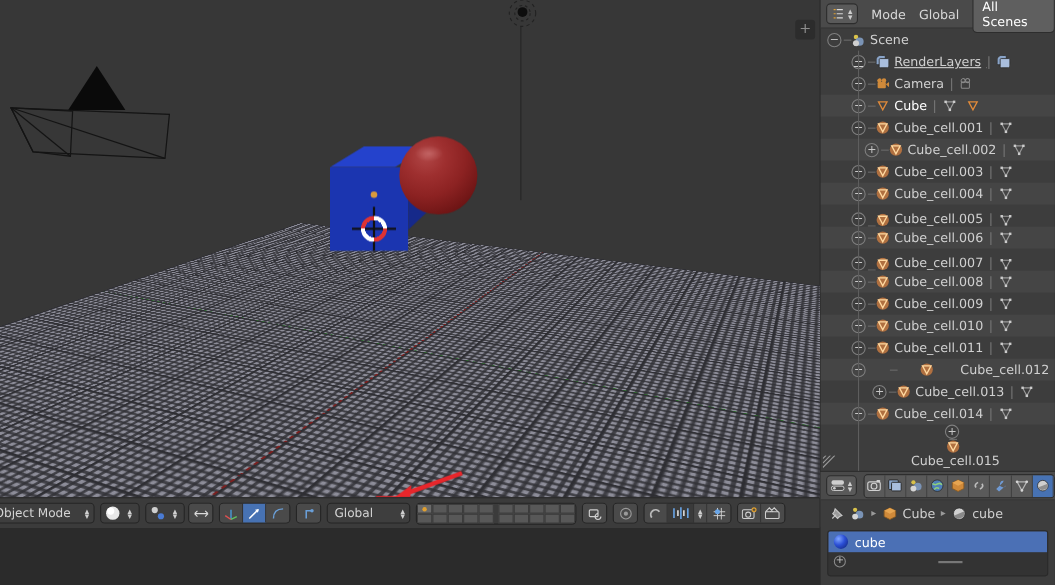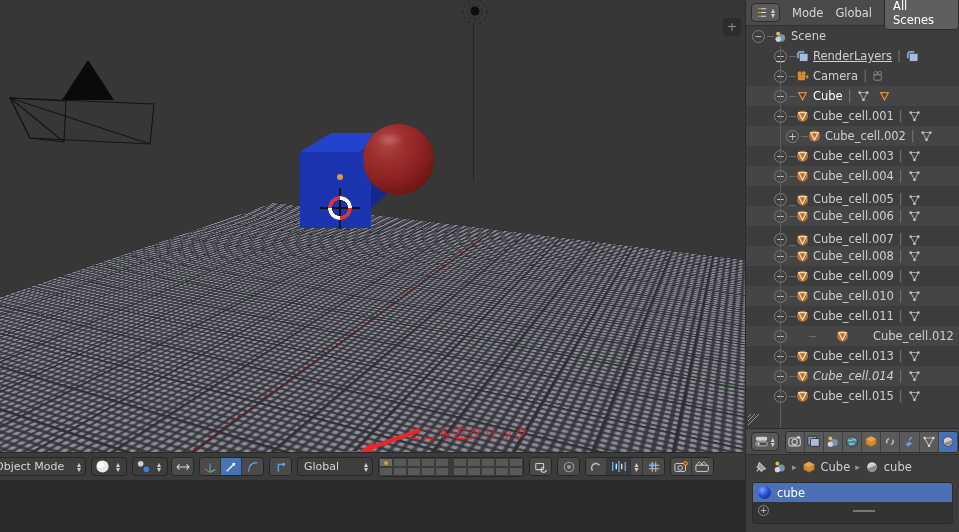--- a/index.html
+++ b/index.html
@@ -289,21 +289,20 @@
       <div class="vb"></div>
       <div class="ring"></div>
     </div>
 
     <div id="vp-handle">+</div>
 
     <svg id="annot-arrow" viewBox="0 0 70 28">
       <path d="M68,2 L16,21" stroke="#e8262b" stroke-width="4" fill="none"></path>
       <polygon points="4,26 22,13 21,24" fill="#e8262b"></polygon>
     </svg>
-    <div id="annot-text">ここを左クリック</div>
   </div>
 
   <div id="annot-box"></div>
 
   <div id="vp-header">
 
     <div class="hdr-drop" style="margin-left:-12px; width:98px;">
       <span>Object Mode</span>
       <span class="spin" style="margin-left:auto;">▴<br>▾</span>
     </div>
@@ -716,53 +715,53 @@
           </svg>
           <span class="oname">Cube_cell.012</span>
           <span class="sep">|</span>
           <svg viewBox="0 0 14 14" class="mesh-tri">
             <polygon points="2.5,3 11.5,3 7,11.5" fill="none" stroke="#9a9a9a" stroke-width="1.2"></polygon>
             <rect x="1.2" y="1.7" width="2.6" height="2.6" fill="#cccccc"></rect>
             <rect x="10.2" y="1.7" width="2.6" height="2.6" fill="#cccccc"></rect>
             <rect x="5.7" y="10.2" width="2.6" height="2.6" fill="#cccccc"></rect>
           </svg>
         </div>
-        <div class="orow" style="padding-left: 28px;">
+        <div class="orow" style="padding-left: 28px; justify-content: center;">
           <span class="expand">+</span>
           <span class="tree-dash"></span>
           <svg viewBox="0 0 14 14" class="mesh-tri">
             <circle cx="7" cy="7" r="6.5" fill="#b07040"></circle>
             <polygon points="2.5,3 11.5,3 7,11.5" fill="none" stroke="#ffd9a0" stroke-width="1.4"></polygon>
           </svg>
           <span class="oname">Cube_cell.013</span>
           <span class="sep">|</span>
           <svg viewBox="0 0 14 14" class="mesh-tri">
             <polygon points="2.5,3 11.5,3 7,11.5" fill="none" stroke="#9a9a9a" stroke-width="1.2"></polygon>
             <rect x="1.2" y="1.7" width="2.6" height="2.6" fill="#cccccc"></rect>
             <rect x="10.2" y="1.7" width="2.6" height="2.6" fill="#cccccc"></rect>
             <rect x="5.7" y="10.2" width="2.6" height="2.6" fill="#cccccc"></rect>
           </svg>
         </div>
-        <div class="orow alt" style="padding-left: 28px; font-style: italic;">
+        <div class="orow alt" style="padding-left: 28px;">
           <span class="expand">+</span>
           <span class="tree-dash"></span>
           <svg viewBox="0 0 14 14" class="mesh-tri">
             <circle cx="7" cy="7" r="6.5" fill="#b07040"></circle>
             <polygon points="2.5,3 11.5,3 7,11.5" fill="none" stroke="#ffd9a0" stroke-width="1.4"></polygon>
           </svg>
           <span class="oname">Cube_cell.014</span>
           <span class="sep">|</span>
           <svg viewBox="0 0 14 14" class="mesh-tri">
             <polygon points="2.5,3 11.5,3 7,11.5" fill="none" stroke="#9a9a9a" stroke-width="1.2"></polygon>
             <rect x="1.2" y="1.7" width="2.6" height="2.6" fill="#cccccc"></rect>
             <rect x="10.2" y="1.7" width="2.6" height="2.6" fill="#cccccc"></rect>
             <rect x="5.7" y="10.2" width="2.6" height="2.6" fill="#cccccc"></rect>
           </svg>
         </div>
-        <div class="orow" style="padding-left: 28px;">
+        <div class="orow" style="padding-left: 28px; flex-direction: column;">
           <span class="expand">+</span>
           <span class="tree-dash"></span>
           <svg viewBox="0 0 14 14" class="mesh-tri">
             <circle cx="7" cy="7" r="6.5" fill="#b07040"></circle>
             <polygon points="2.5,3 11.5,3 7,11.5" fill="none" stroke="#ffd9a0" stroke-width="1.4"></polygon>
           </svg>
           <span class="oname">Cube_cell.015</span>
           <span class="sep">|</span>
           <svg viewBox="0 0 14 14" class="mesh-tri">
             <polygon points="2.5,3 11.5,3 7,11.5" fill="none" stroke="#9a9a9a" stroke-width="1.2"></polygon>

